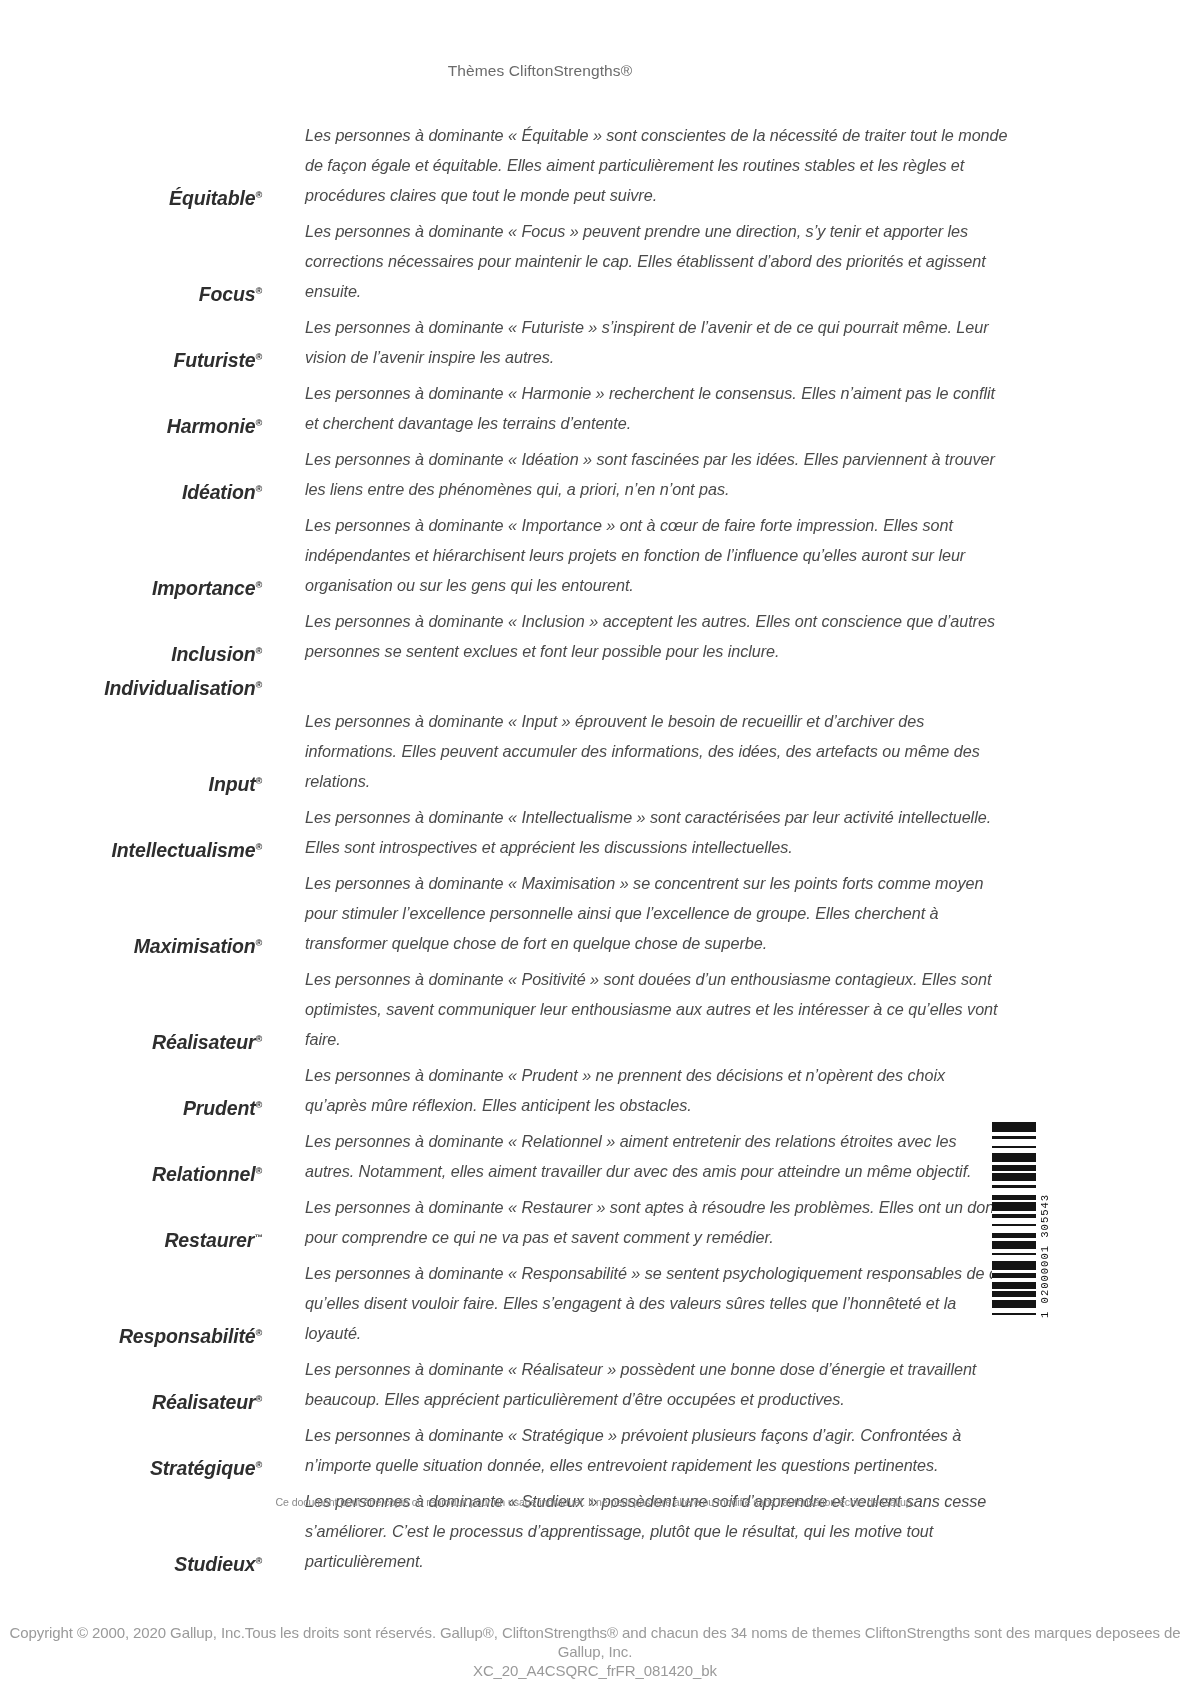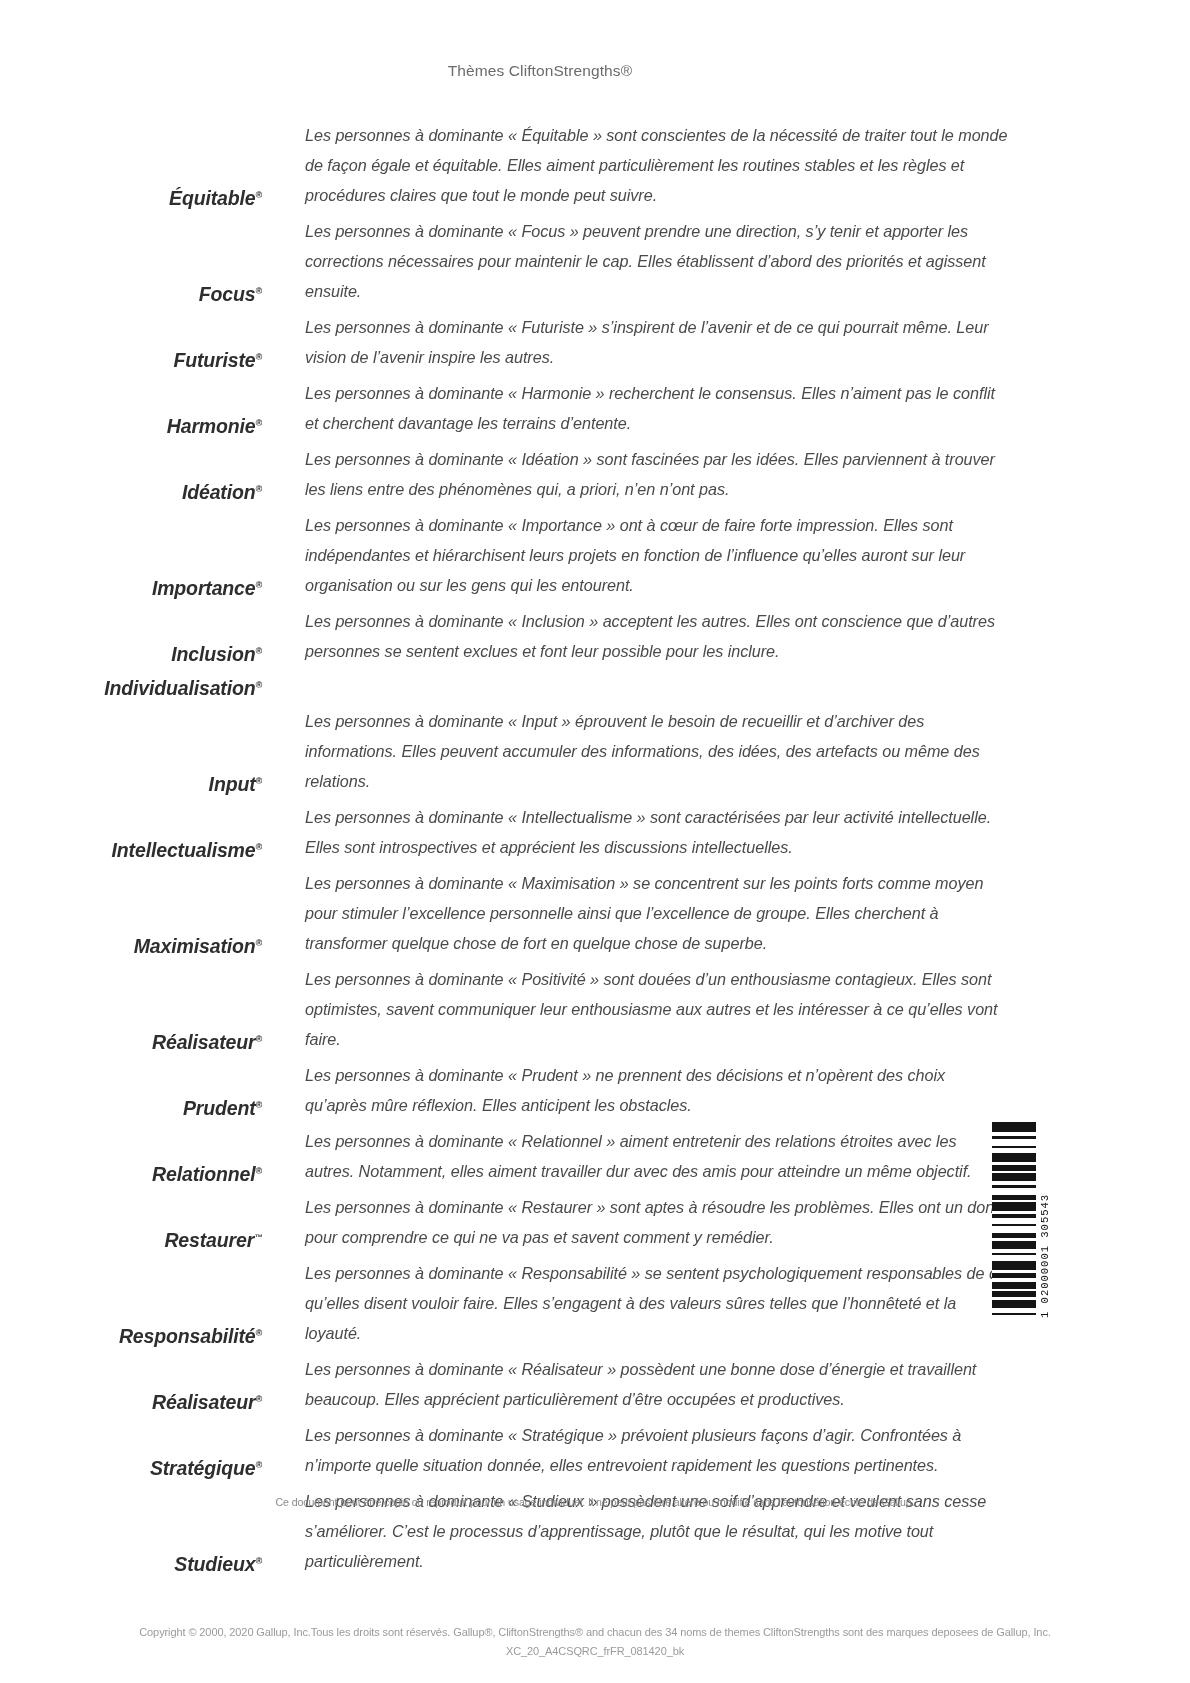--- a/index.html
+++ b/index.html
@@ -144,21 +144,21 @@
     text-align: center;
   }
   .foot-note-1 {
     top: 1584px;
     font-size: 10.6px;
     color: #8a8a8a;
     letter-spacing: -0.1px;
   }
   .foot-copy {
     top: 1623px;
-    font-size: 11px;
+    font-size: 15px;
     color: #9a9a9a;
     line-height: 19px;
     letter-spacing: -0.1px;
   }
 </style>
 </head>
 <body>
 
 <div class="page">
 

